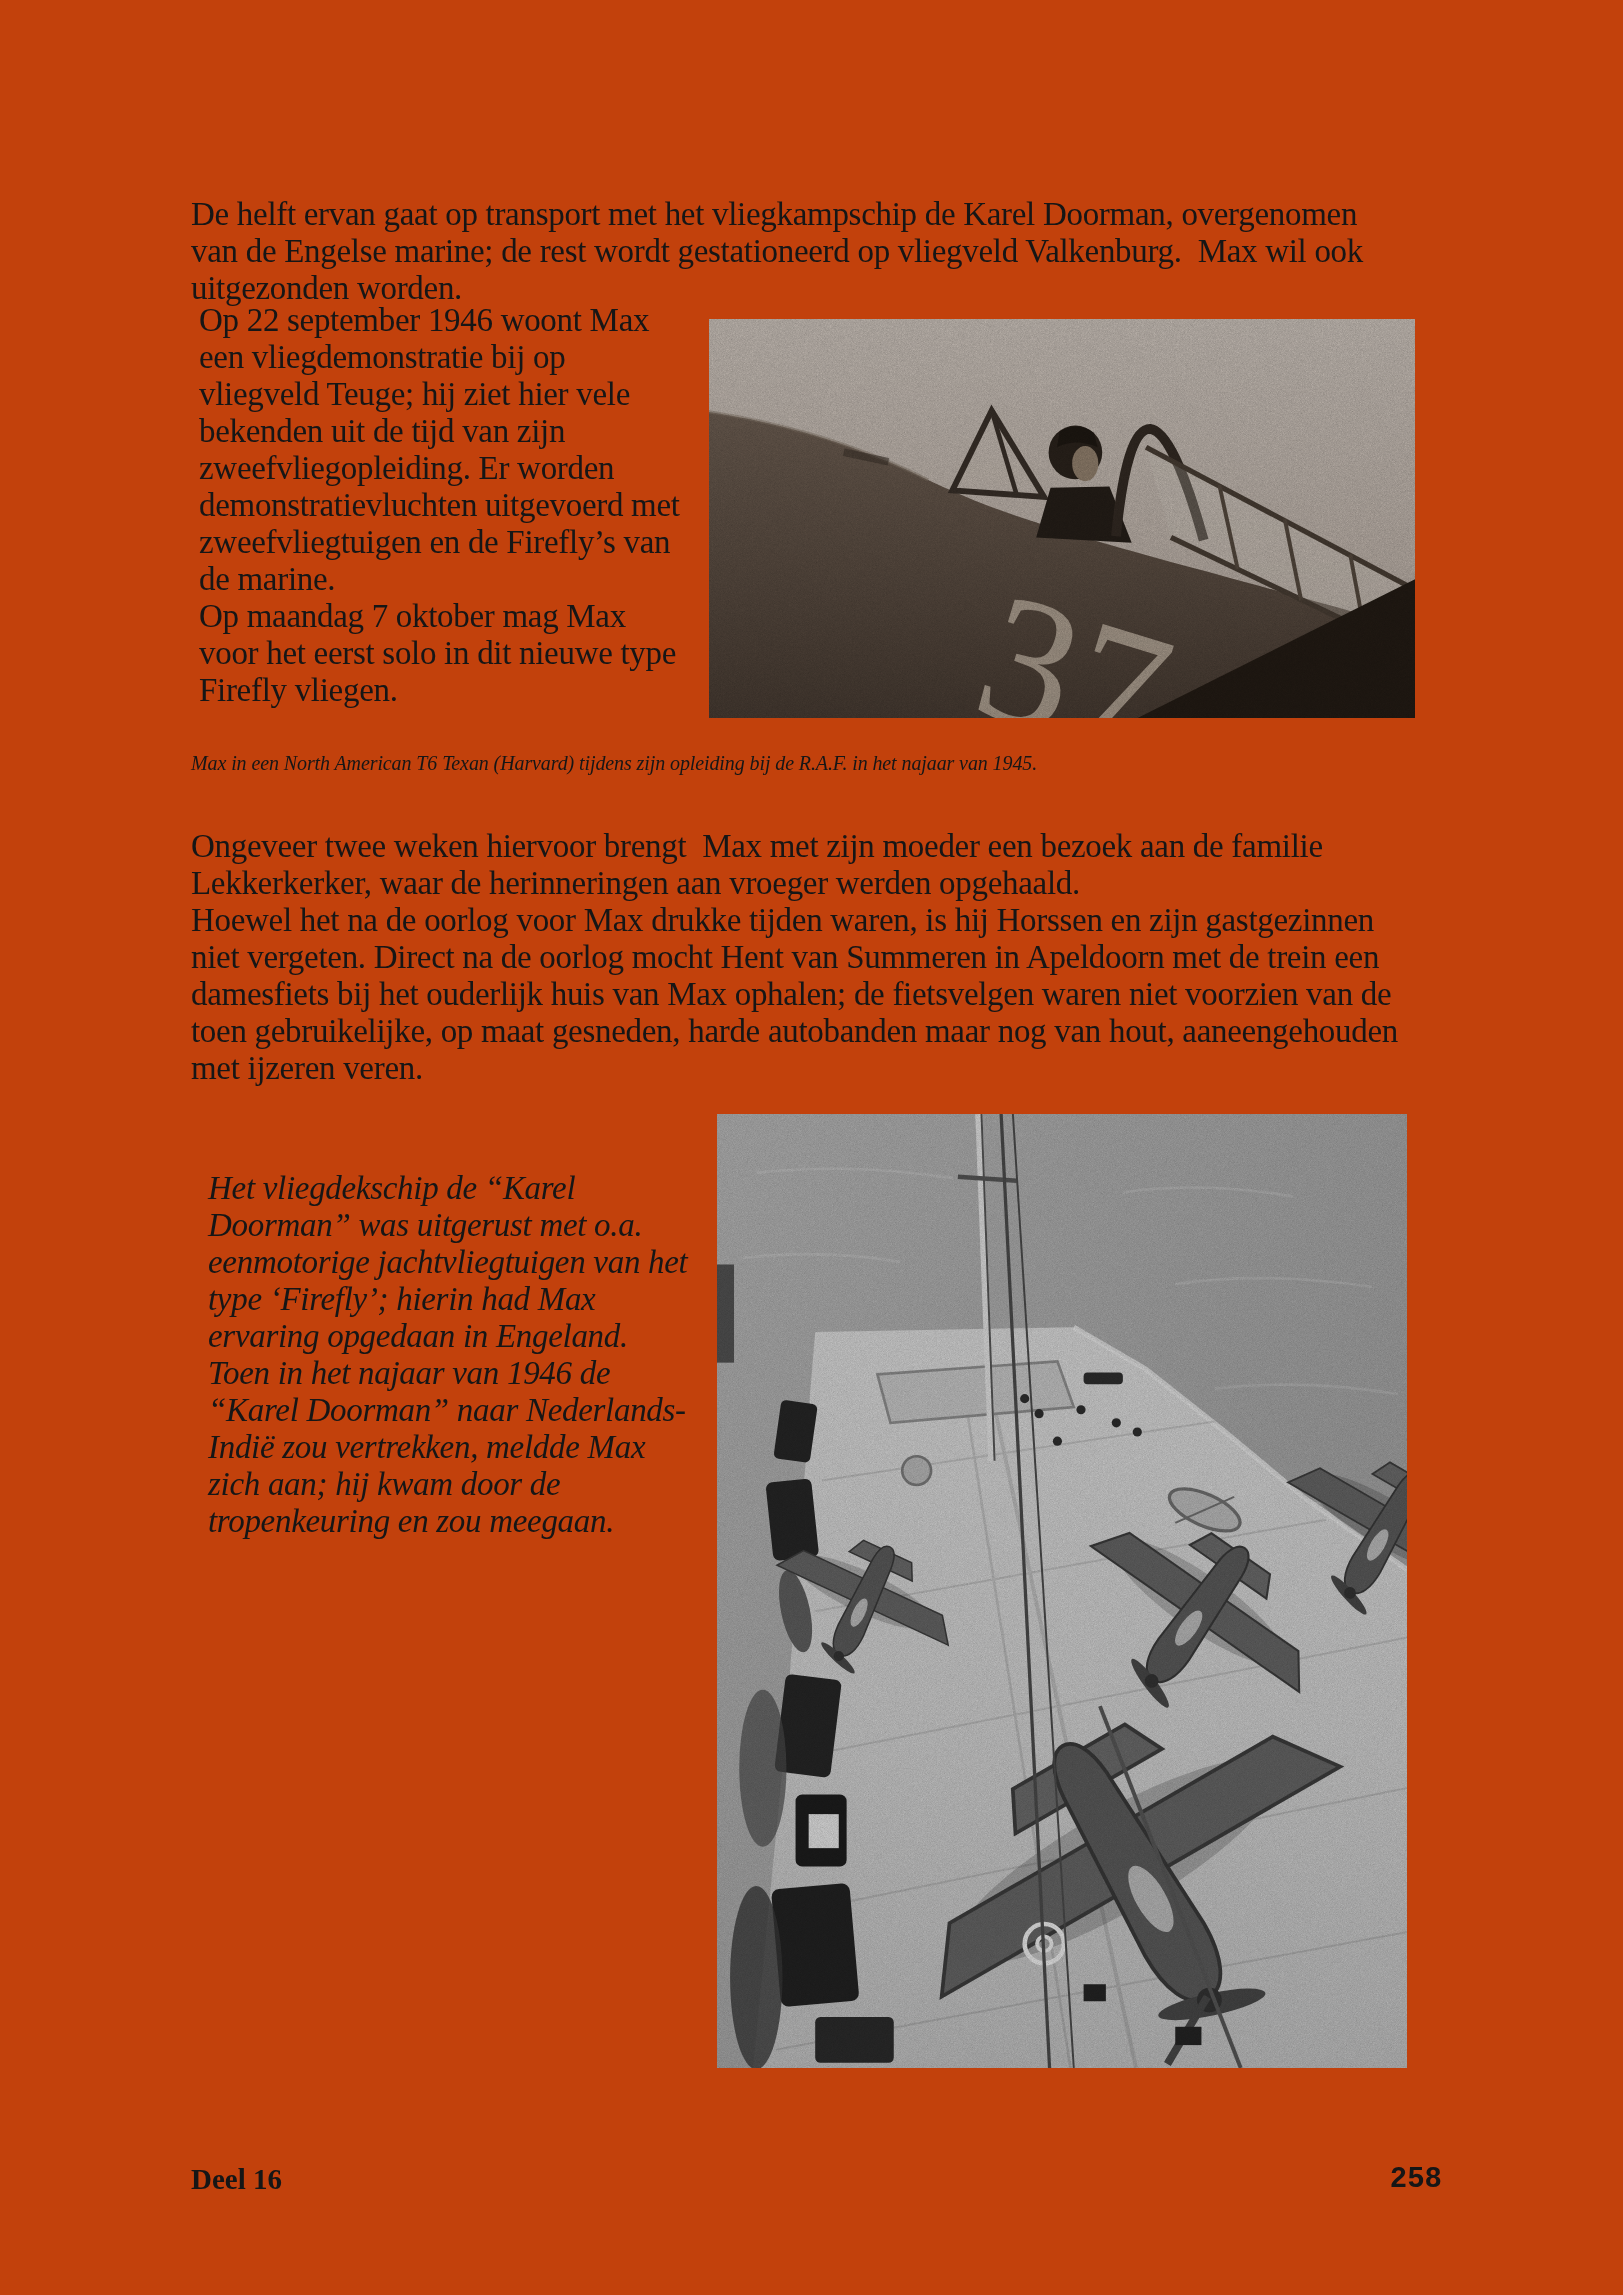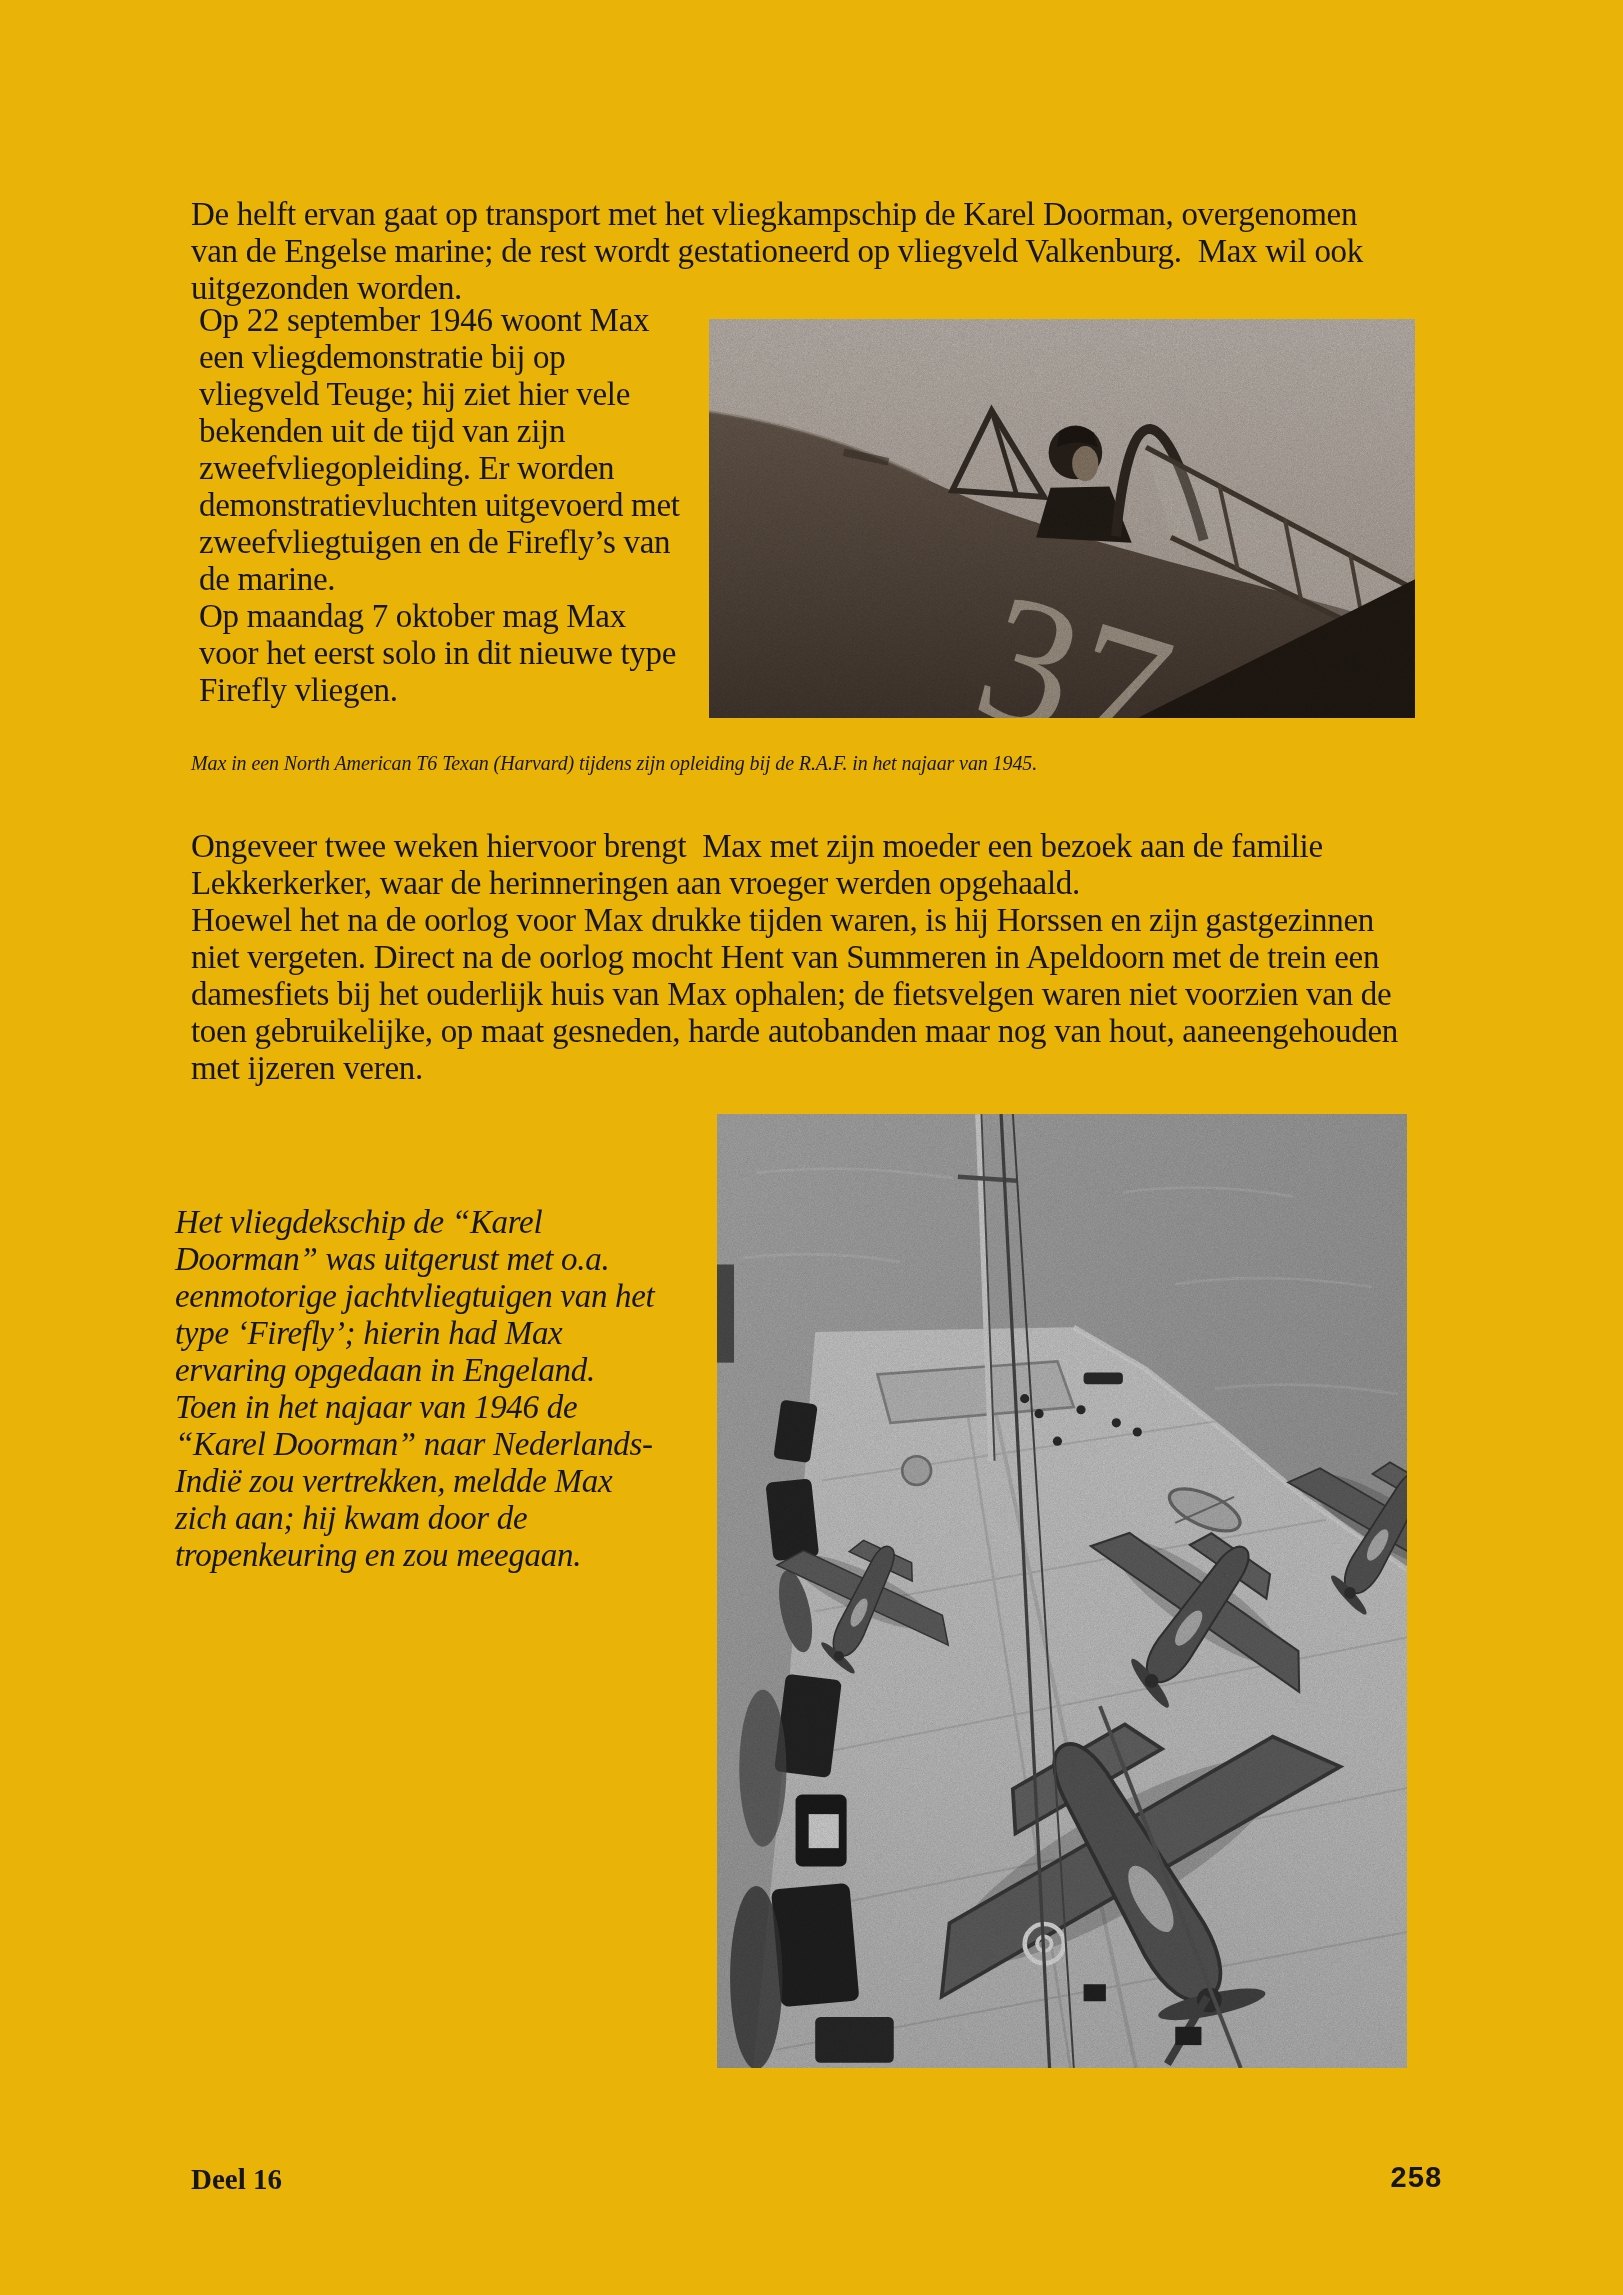--- a/index.html
+++ b/index.html
@@ -1,16 +1,16 @@
 <!DOCTYPE html>
 <html style="font-size:10.5px"><head>
 <meta charset="utf-8">
 <style>
   html,body{margin:0;padding:0;background:#ffffff;}
-  .page{position:relative;width:1623px;height:2295px;background:#eab308;overflow:hidden;
+  .page{position:relative;width:1623px;height:2295px;background:#c2410c;overflow:hidden;
         font-family:"Liberation Serif",serif;color:#161616;}
   .body-text{position:absolute;font-size:33px;line-height:37px;white-space:pre-wrap;
              letter-spacing:-0.3px;}
   .italic{font-style:italic;}
   .caption{position:absolute;font-size:20px;line-height:31px;font-style:italic;white-space:pre-wrap;
            letter-spacing:-0.1px;}
   .photo{position:absolute;overflow:hidden;}
   .photo svg{display:block;width:100%;height:100%;}
   .footer-item{position:absolute;top:2161px;font-size:29px;font-weight:bold;line-height:37px;}
   .footer-left{left:191px;}
@@ -95,21 +95,21 @@
   <div class="caption" style="left:191px;top:748px;width:1302px;">Max in een North American T6 Texan (Harvard) tijdens zijn opleiding bij de R.A.F. in het najaar van 1945.</div>
 
   <div class="body-text" style="left:191px;top:828px;width:1302px;">Ongeveer twee weken hiervoor brengt  Max met zijn moeder een bezoek aan de familie
 Lekkerkerker, waar de herinneringen aan vroeger werden opgehaald.
 Hoewel het na de oorlog voor Max drukke tijden waren, is hij Horssen en zijn gastgezinnen
 niet vergeten. Direct na de oorlog mocht Hent van Summeren in Apeldoorn met de trein een
 damesfiets bij het ouderlijk huis van Max ophalen; de fietsvelgen waren niet voorzien van de
 toen gebruikelijke, op maat gesneden, harde autobanden maar nog van hout, aaneengehouden
 met ijzeren veren.</div>
 
-  <div class="body-text italic" style="left:175px;top:1170px;width:556px;margin-top:34px;">Het vliegdekschip de “Karel
+  <div class="body-text italic" style="left:208px;top:1170px;width:556px;">Het vliegdekschip de “Karel
 Doorman” was uitgerust met o.a.
 eenmotorige jachtvliegtuigen van het
 type ‘Firefly’; hierin had Max
 ervaring opgedaan in Engeland.
 Toen in het najaar van 1946 de
 “Karel Doorman” naar Nederlands-
 Indië zou vertrekken, meldde Max
 zich aan; hij kwam door de
 tropenkeuring en zou meegaan.</div>
 

